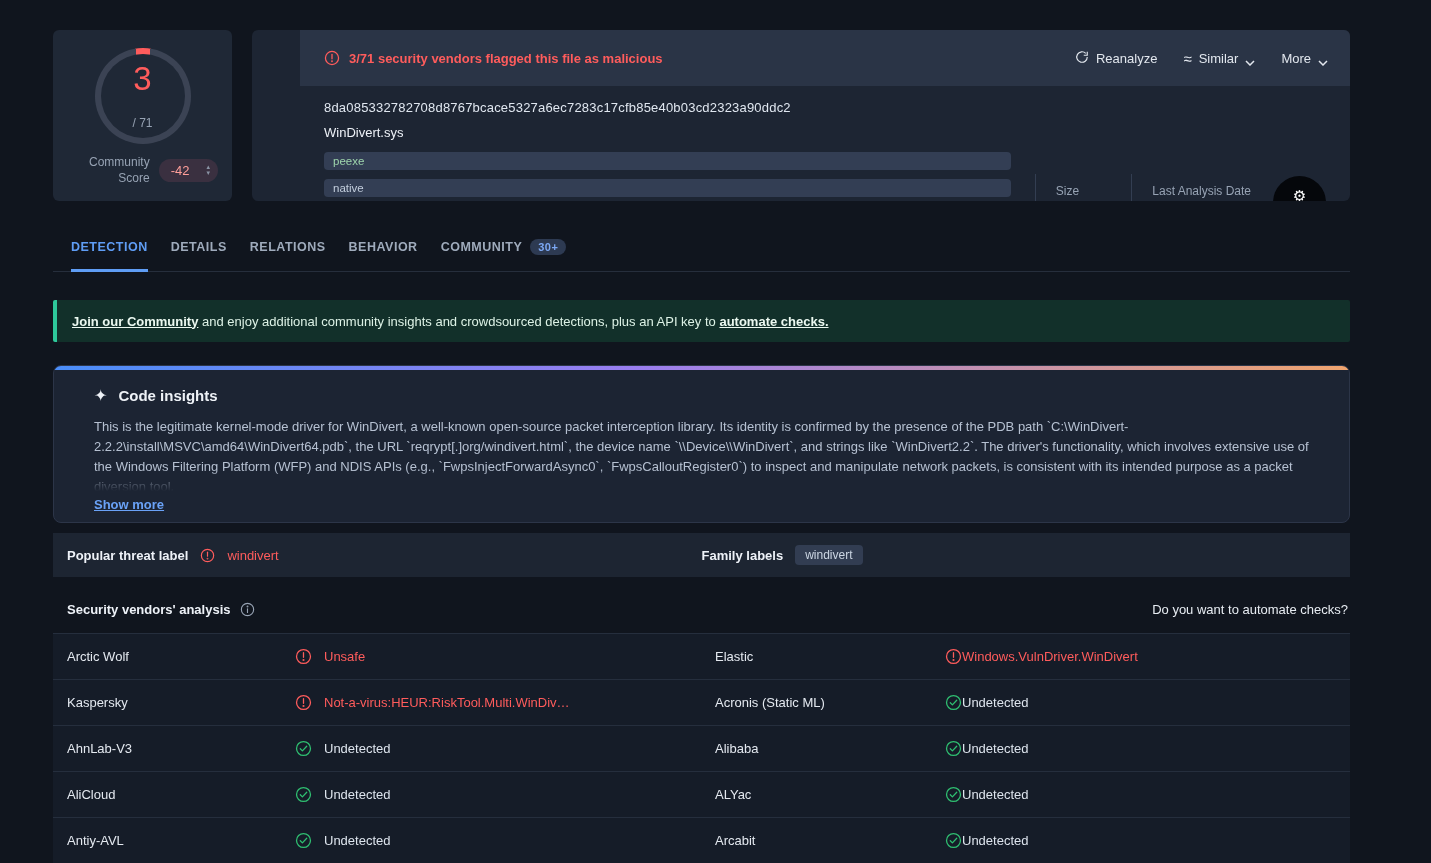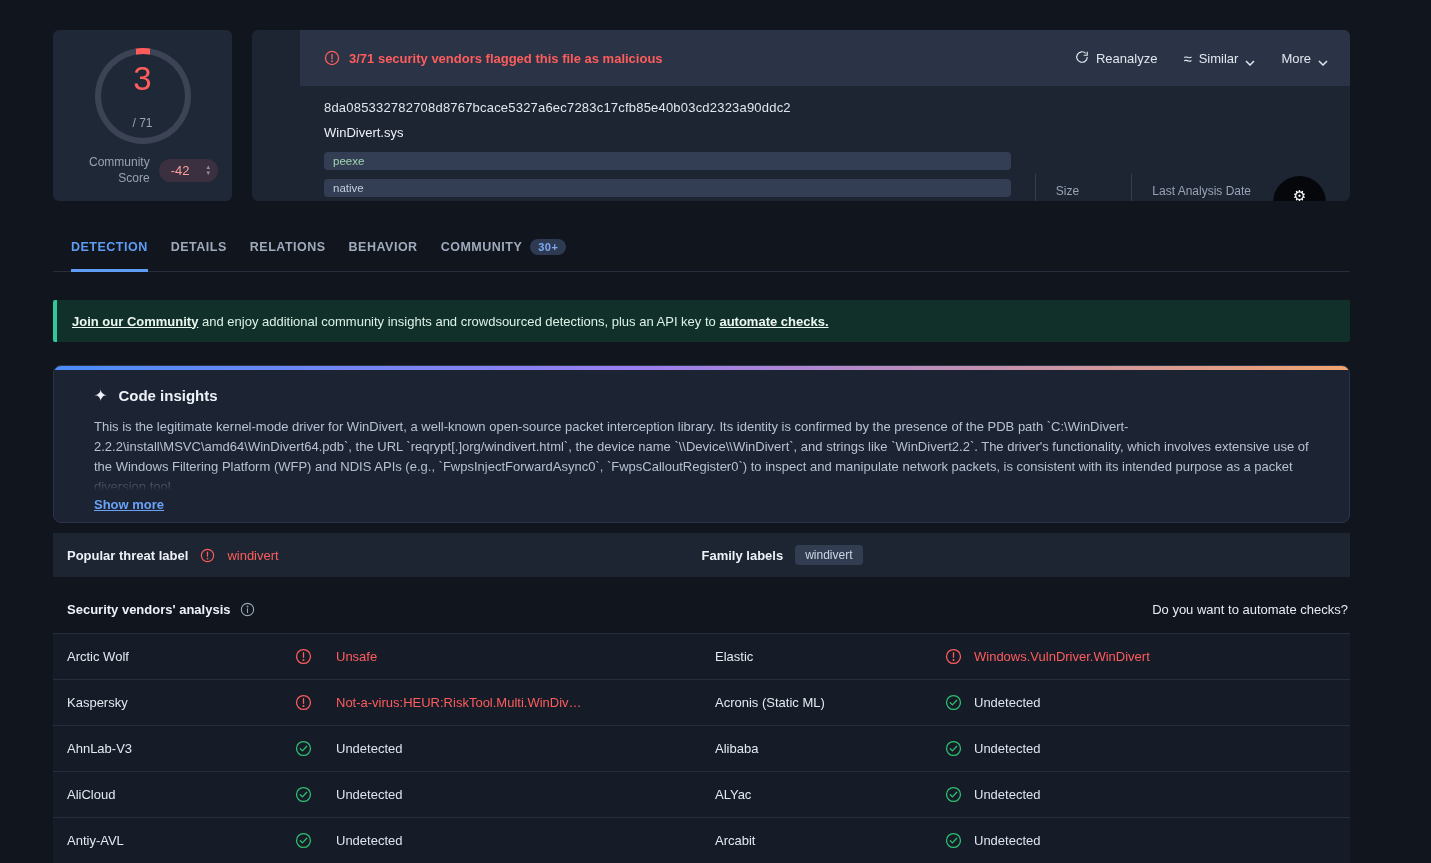--- a/index.html
+++ b/index.html
@@ -80,23 +80,23 @@
   .alert-inline{display:inline-flex;color:var(--red);}
   .family-chip{background:var(--chip);color:var(--chip-text);border-radius:4px;padding:3px 10px;font-size:12px;cursor:pointer;}
   
   .vheader{margin-top:20px;display:flex;align-items:center;justify-content:space-between;padding:0 2px 0 14px;height:24px;}
   .vtitle{display:flex;align-items:center;gap:9px;}
   .info-icon{color:#97a3b4;display:inline-flex;cursor:pointer;}
   .automate{color:#e7ecf2;cursor:pointer;}
   .vtable{margin-top:12px;border-top:1px solid var(--rowborder);}
   .vrow{display:flex;align-items:center;height:46px;background:var(--row);border-bottom:1px solid var(--rowborder);padding-left:14px;}
   .c-vendor{width:228px;color:#e4e9f0;}
-  .c-status{width:420px;display:flex;align-items:center;gap:24px;}
+  .c-status{width:420px;display:flex;align-items:center;gap:12px;}
   .c-vendor2{width:230px;color:#e4e9f0;}
-  .c-status2{flex:1;display:flex;align-items:center;gap:12px;}
+  .c-status2{flex:1;display:flex;align-items:center;}
   .sicon{display:none;line-height:0;}
   .status.alert .icon-alert{display:inline-flex;color:var(--red);}
   .status.clean .icon-check{display:inline-flex;color:var(--green);}
   .status.alert .rtext{color:var(--red);}
   .status.clean .rtext{color:#dde4ed;}
   .chev{display:inline-flex;line-height:0;}
   .refresh-icon,.similar-icon{font-size:15px;line-height:1;}
 </style>
 </head>
 <body>

